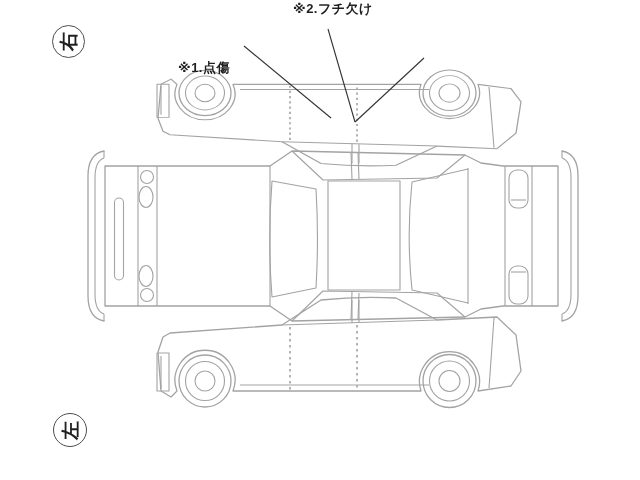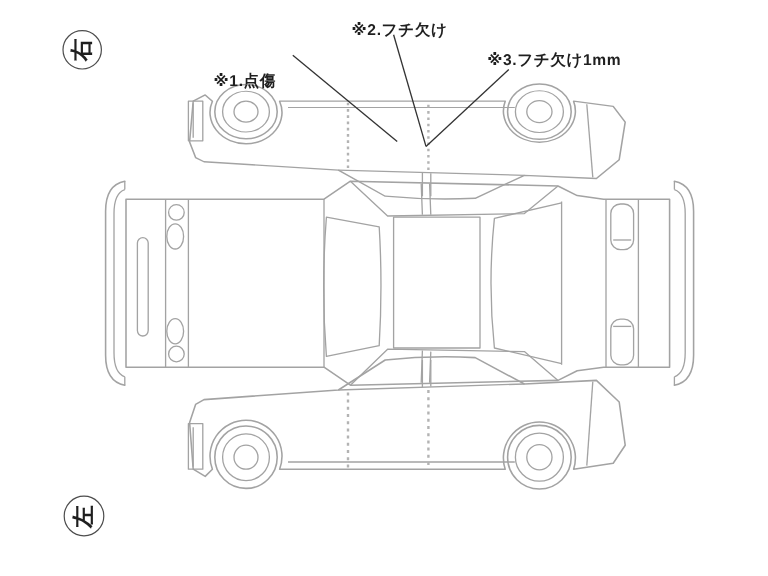--- a/index.html
+++ b/index.html
@@ -105,22 +105,21 @@
     </g>
 
     <g>
       <path class="leader" d="M 244,46 L 331,118"></path>
       <path class="leader" d="M 328,29 L 355,122"></path>
       <path class="leader" d="M 424,58 L 355,122"></path>
     </g>
   </svg>
 
   <div class="anno" style="left:178px;top:28px;margin-top:31px;">※1.点傷</div>
-  <div class="anno" style="left:293px;top:16px;">※2.フチ欠け</div>
-  <div class="anno" style="left:406px;top:41px;">※3.フチ欠け1mm</div>
+  <div class="anno" style="left:293px;top:0;">※2.フチ欠け</div>
 
   <div class="badge" style="left:52px;top:25px;">
     <span>右</span>
   </div>
   <div class="badge" style="left:53px;top:413px;width:34px;height:34px;">
     <span>左</span>
   </div>
 
 </div>
 

